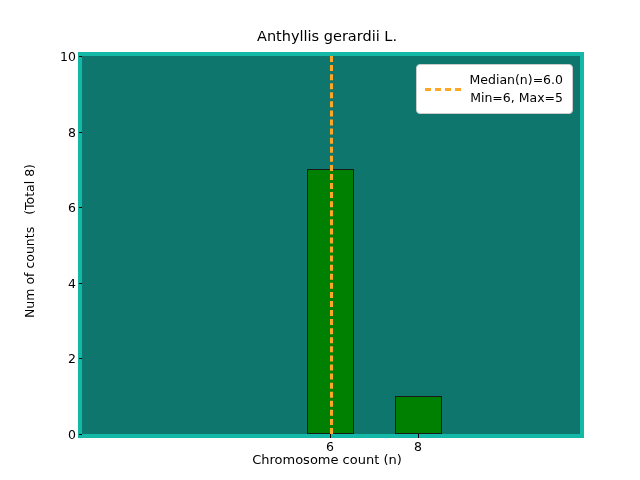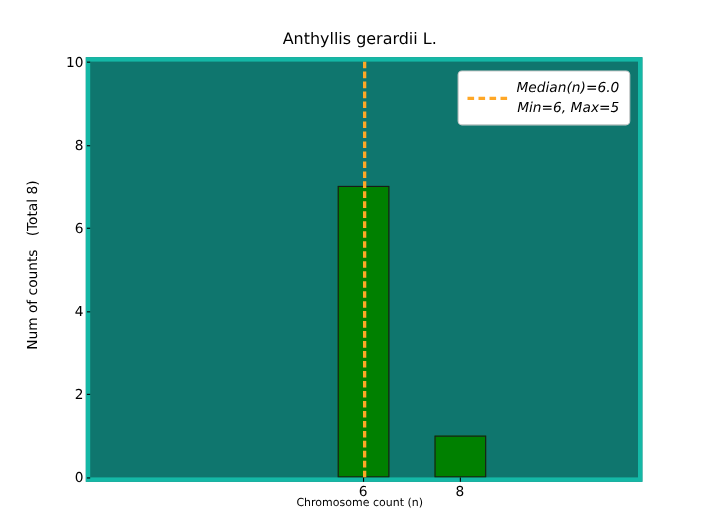--- a/index.html
+++ b/index.html
@@ -95,21 +95,21 @@
     white-space: nowrap;
   }
 
   
   #xlabel {
     position: absolute;
     left: 78px;
     top: 452px;
     width: 498px;
     text-align: center;
-    font-size: 10px;
+    font-size: 13px;
     color: #000000;
     white-space: nowrap;
   }
   #ylabel {
     position: absolute;
     left: 0px;
     top: 241px;
     width: 0px;
     height: 0px;
     font-size: 12.5px;
@@ -153,21 +153,20 @@
     border-radius: 4px;
     padding: 6px 9px 6px 8px;
     font-size: 12.5px;
     color: #000000;
     line-height: 1.45;
   }
   .legend-row {
     display: flex;
     align-items: center;
     white-space: nowrap;
-    font-style: italic;
   }
   .legend-sample {
     width: 36px;
     height: 0;
     border-top: 3px dashed #ffa726;
     margin-right: 9px;
     flex: 0 0 auto;
   }
   .legend-texts {
     display: flex;

